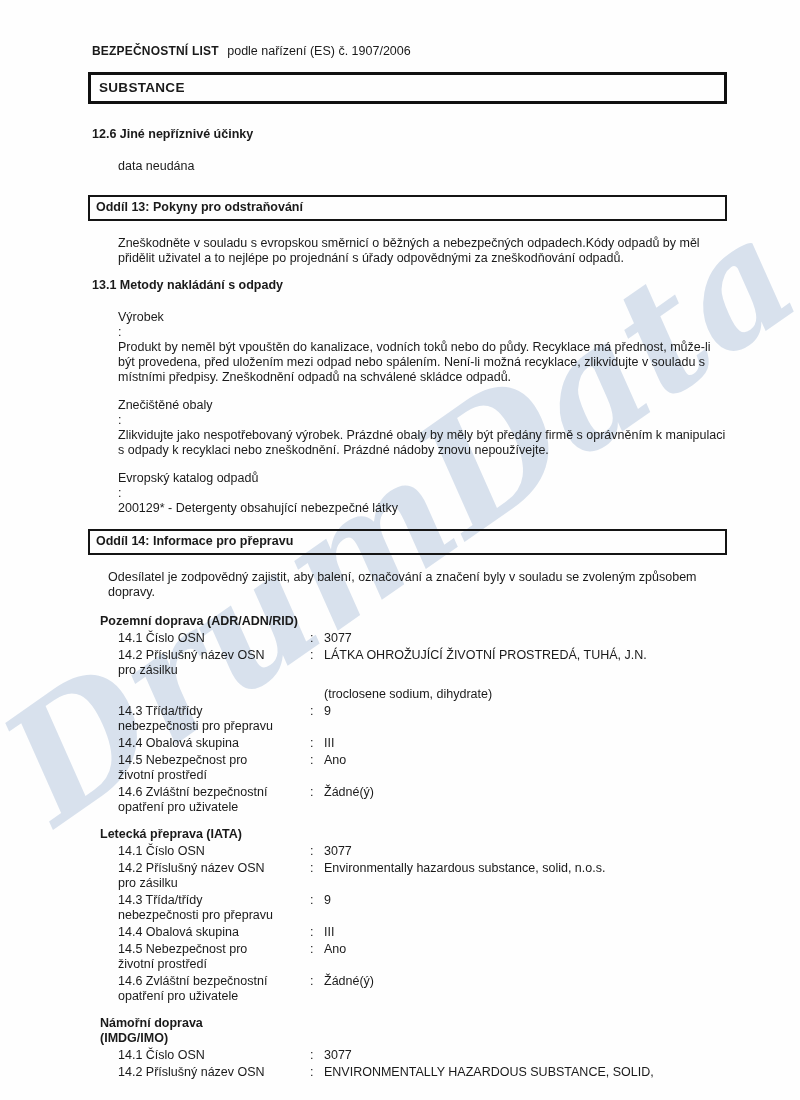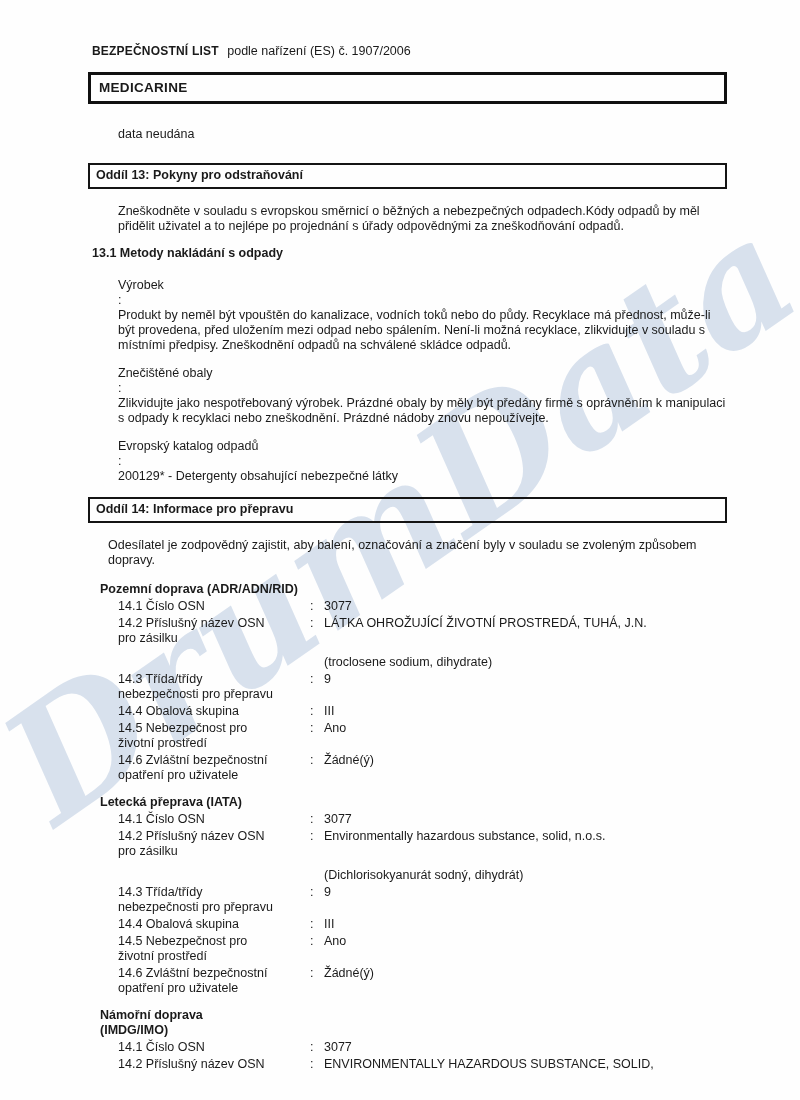--- a/index.html
+++ b/index.html
@@ -75,23 +75,24 @@
 
   <div class="watermark">DrumData</div>
 
   <div class="content">
     <div class="doc-header">
       <span class="doc-title">BEZPEČNOSTNÍ LIST</span>
       <span class="doc-subtitle">podle nařízení (ES) č. 1907/2006</span>
     </div>
 
     <div class="product-box">
-      <span>MEDICARINE</span>
+      <span>SUBSTANCE</span>
     </div>
 
+    <div class="h-sub">12.6 Jiné nepříznivé účinky</div>
     <div class="plain-line">data neudána</div>
 
     <div class="section-bar">Oddíl 13: Pokyny pro odstraňování</div>
 
     <p class="para">Zneškodněte v souladu s evropskou směrnicí o běžných a nebezpečných odpadech.Kódy odpadů by měl přidělit uživatel a to nejlépe po projednání s úřady odpovědnými za zneškodňování odpadů.</p>
 
     <div class="h-sub" style="">13.1 Metody nakládání s odpady</div>
 
     <div class="waste-rows">
         <div class="def-row waste">
@@ -164,25 +165,20 @@
             <div class="def-label">14.1 Číslo OSN</div>
             <div class="def-colon">:</div>
             <div class="def-value">3077</div>
           </div>
           <div class="def-row transport">
             <div class="def-label">14.2 Příslušný název OSN
 pro zásilku</div>
             <div class="def-colon">:</div>
             <div class="def-value">Environmentally hazardous substance, solid, n.o.s.</div>
           </div>
-          <div class="def-row transport gap">
-            <div class="def-label"></div>
-            <div class="def-colon"></div>
-            <div class="def-value">(Dichlorisokyanurát sodný, dihydrát)</div>
-          </div>
           <div class="def-row transport">
             <div class="def-label">14.3 Třída/třídy
 nebezpečnosti pro přepravu</div>
             <div class="def-colon">:</div>
             <div class="def-value">9</div>
           </div>
           <div class="def-row transport">
             <div class="def-label">14.4 Obalová skupina</div>
             <div class="def-colon">:</div>
             <div class="def-value">III</div>

